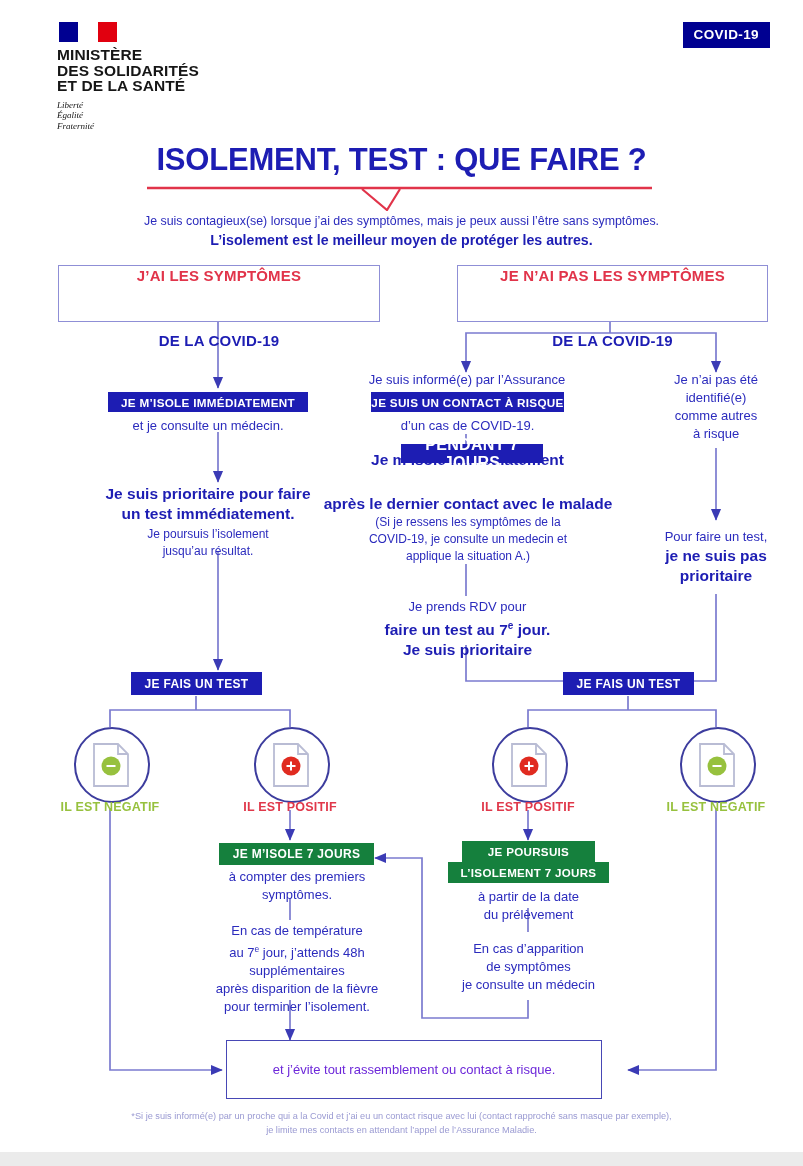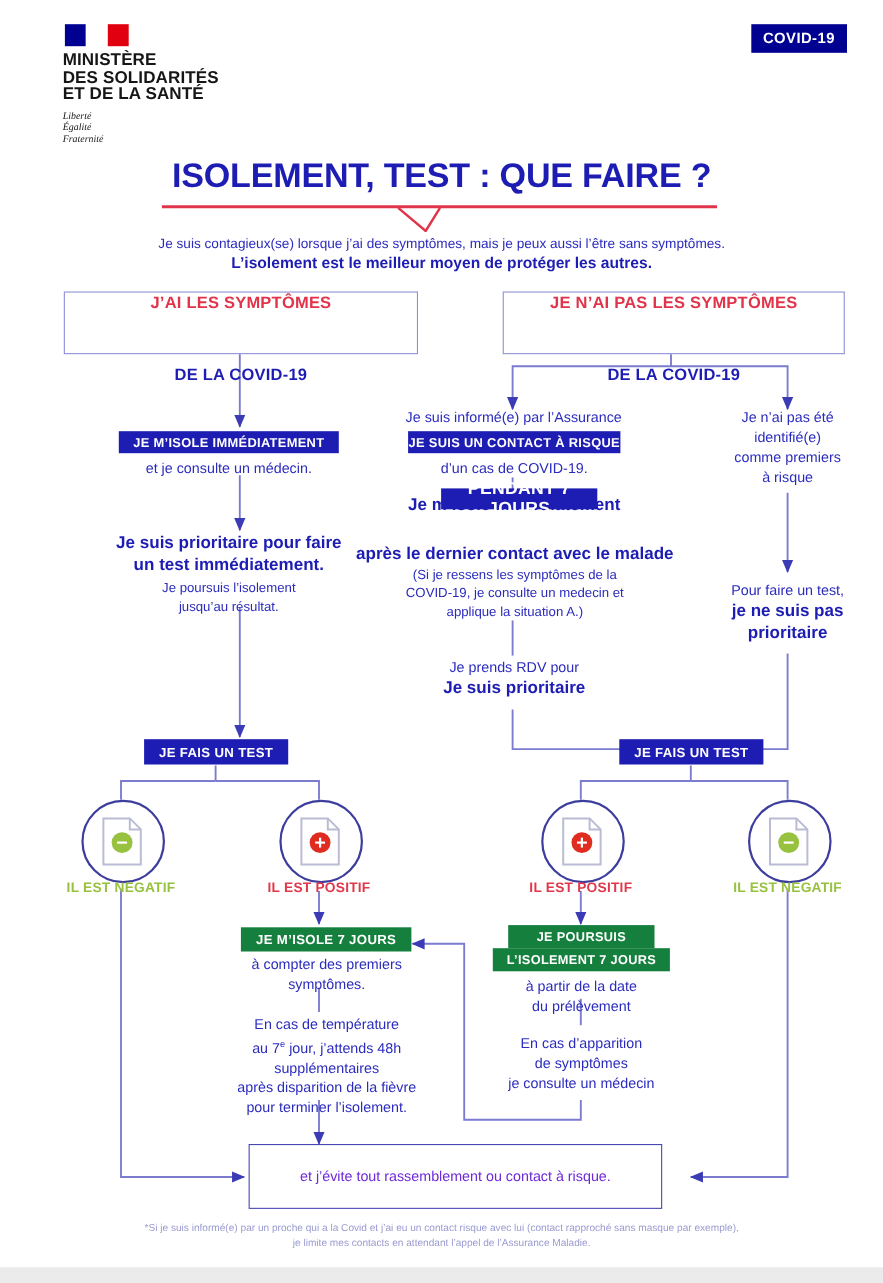--- a/index.html
+++ b/index.html
@@ -187,27 +187,28 @@
 
   <div class="node" style="left:323px;top:494px;width:290px;">
     <div class="t-lg">après le dernier contact avec le malade</div>
     <div class="t-sm">(Si je ressens les symptômes de la</div>
     <div class="t-sm">COVID-19, je consulte un medecin et</div>
     <div class="t-sm">applique la situation A.)</div>
   </div>
 
   <div class="node" style="left:366px;top:598px;width:203px;">
     <div class="t-md">Je prends RDV pour</div>
+    <div class="t-lg"><span>faire un test au 7</span><sup>e</sup><span> jour.</span></div>
     <div class="t-lg">Je suis prioritaire</div>
   </div>
 
   <div class="node t-md" style="left:650px;top:371px;width:132px;">
     <div>Je n’ai pas été</div>
     <div>identifié(e)</div>
-    <div>comme premiers</div>
+    <div>comme autres</div>
     <div>à risque</div>
   </div>
 
   <div class="node" style="left:650px;top:528px;width:132px;">
     <div class="t-md">Pour faire un test,</div>
     <div class="t-lg">je ne suis pas</div>
     <div class="t-lg">prioritaire</div>
   </div>
 
   <div class="navybox" style="left:131px;top:672px;width:131px;height:23px;font-size:12px;">JE FAIS UN TEST</div>

